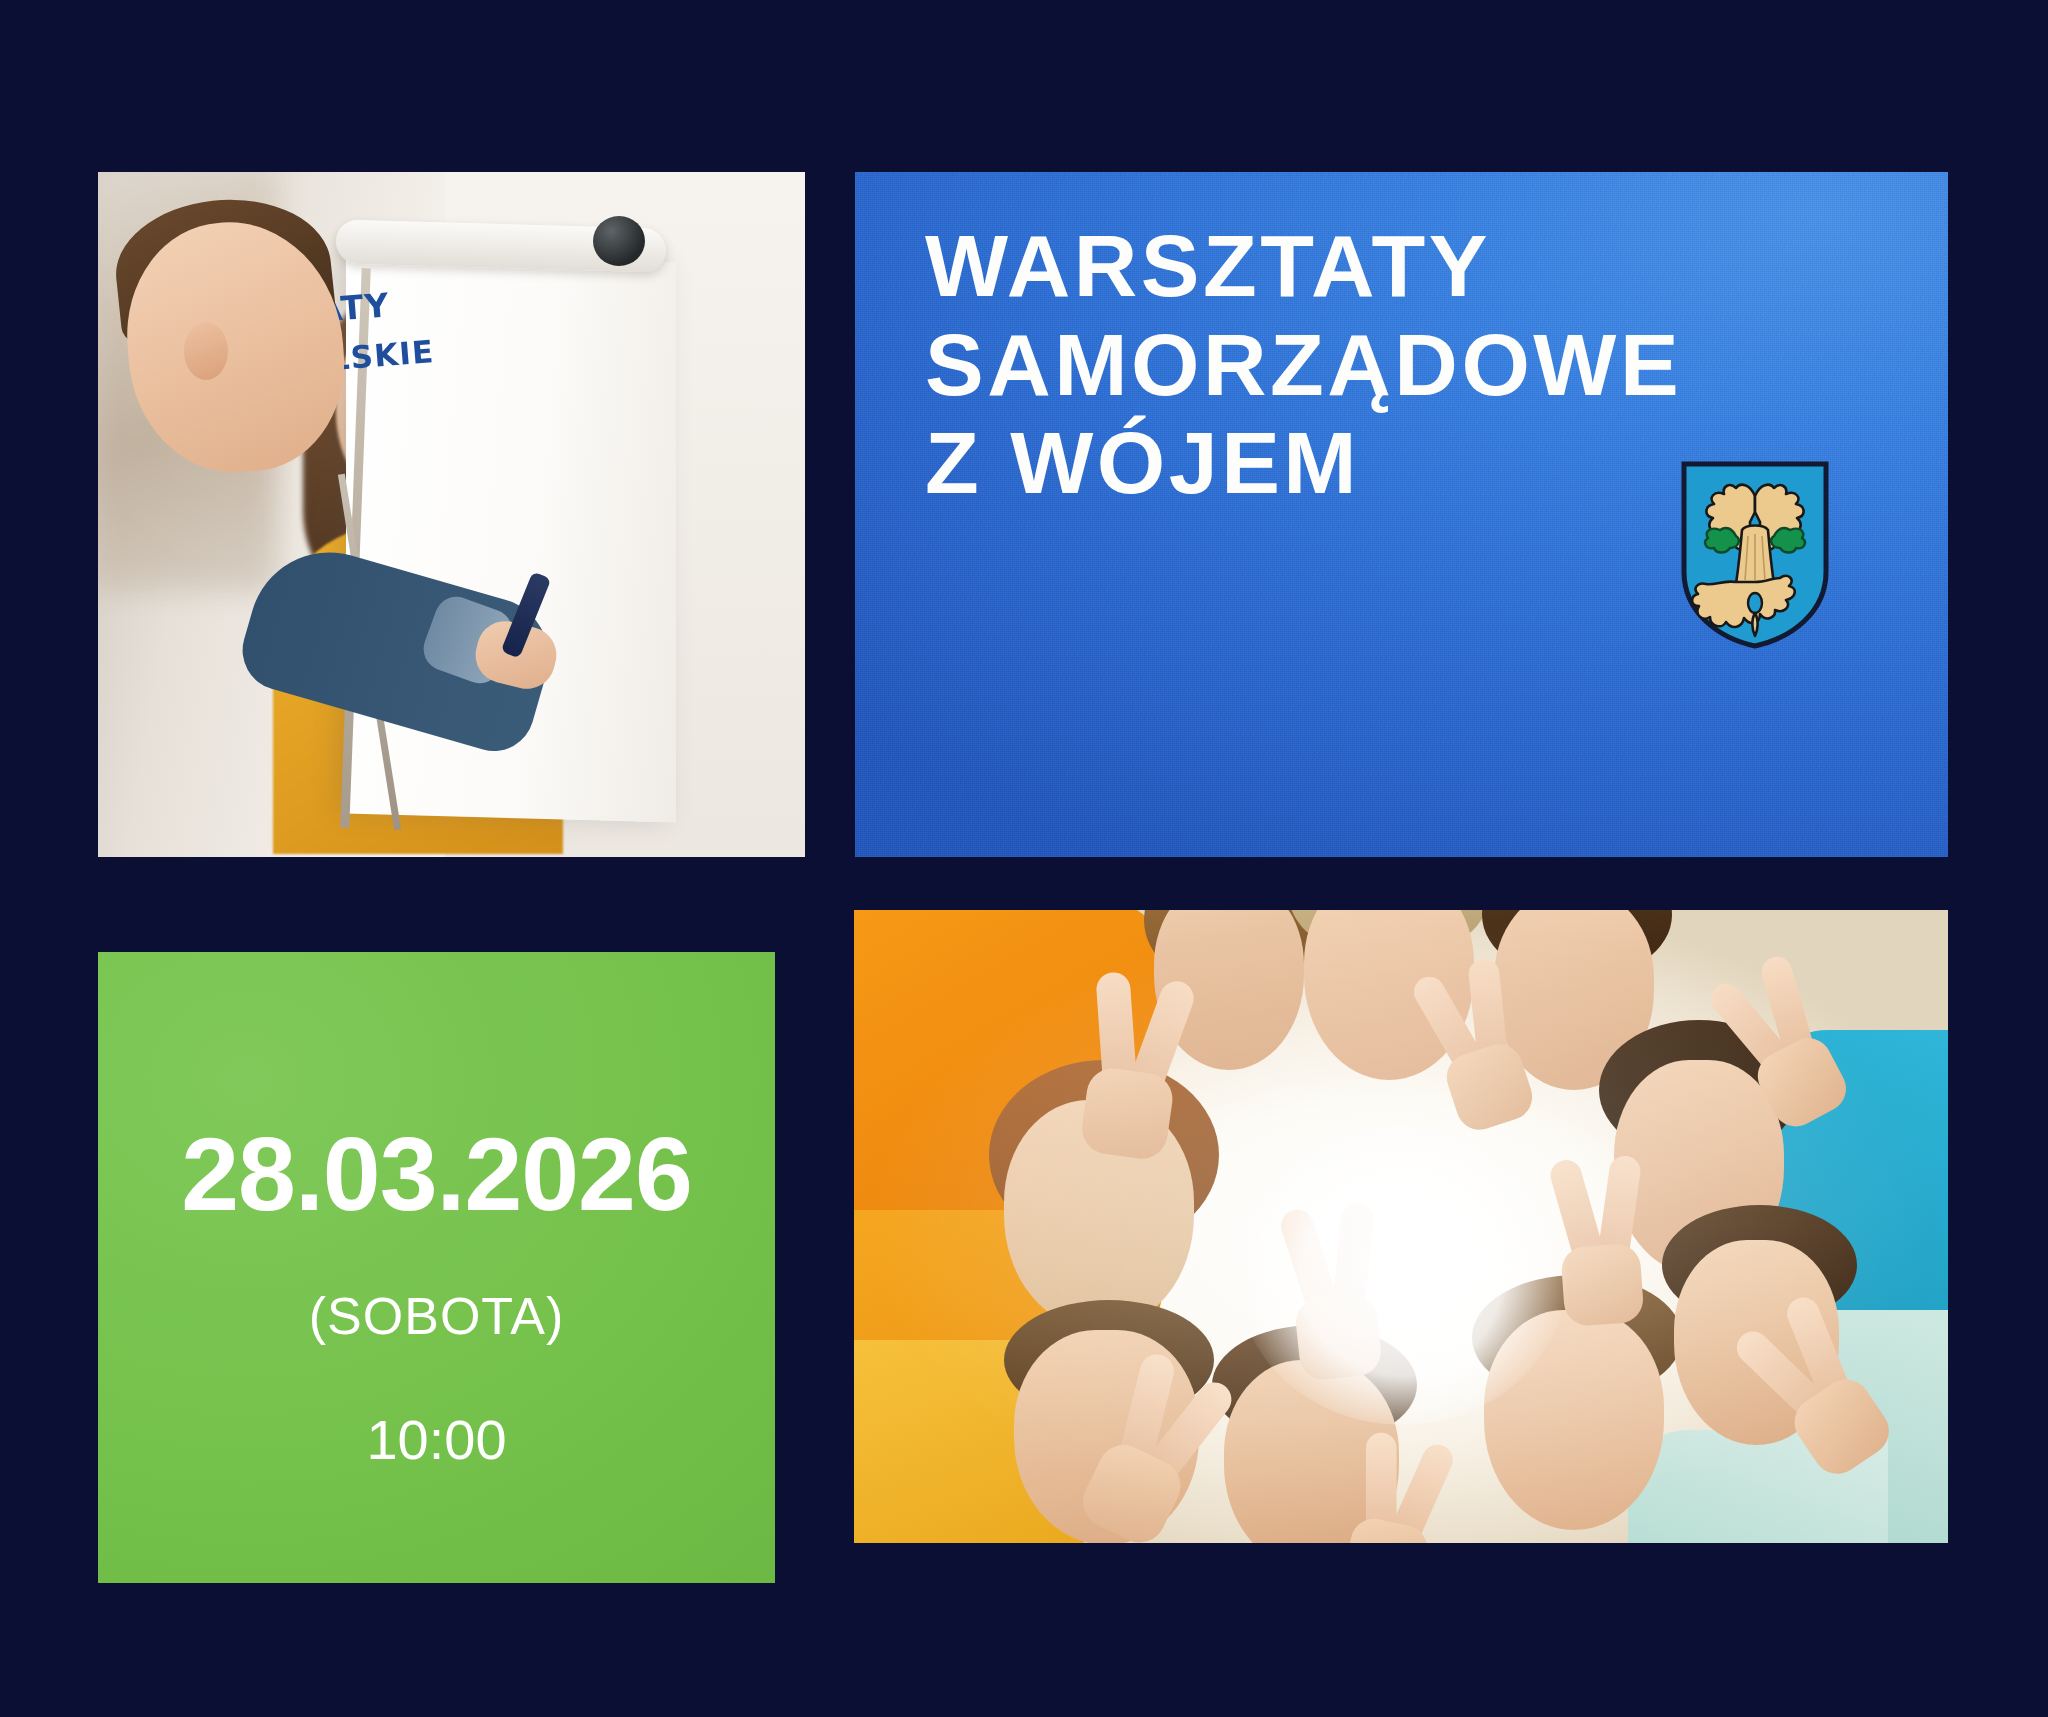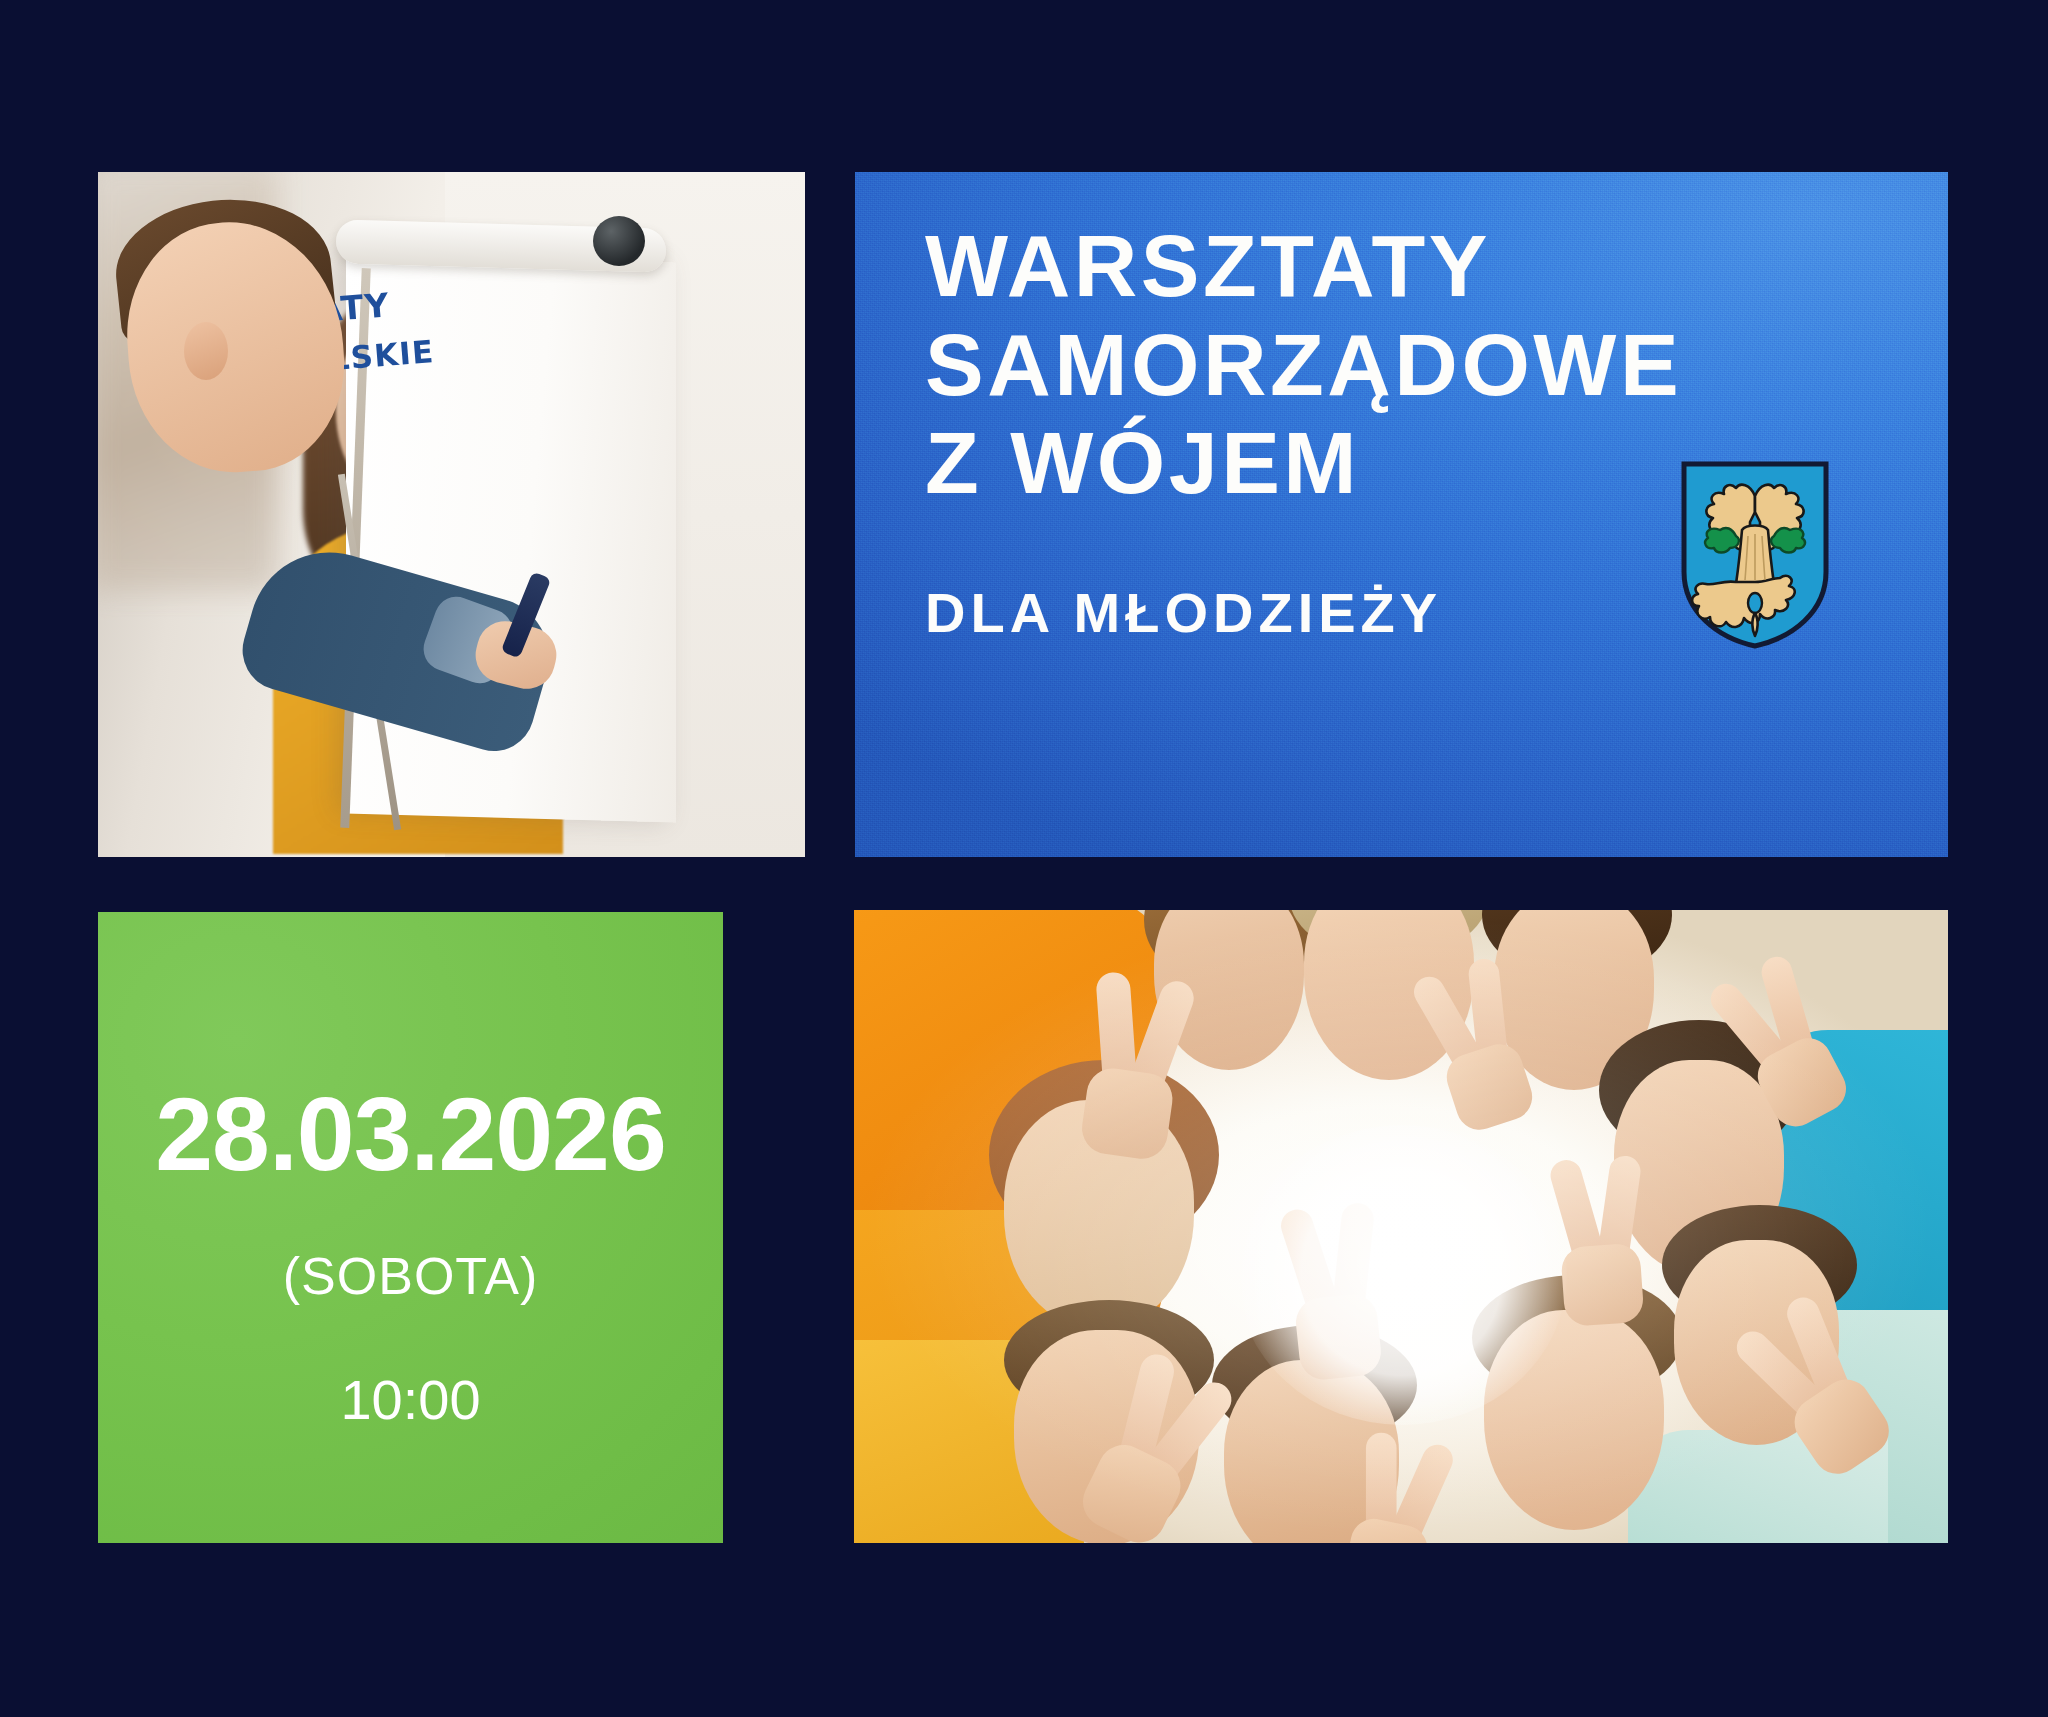--- a/index.html
+++ b/index.html
@@ -14,21 +14,21 @@
   
   .poster{position:absolute;inset:0;background:#0a0f33;}
 
   .panel{position:absolute;overflow:hidden;}
 
   
   #photo-flipchart{left:98px;top:172px;width:707px;height:685px;background:#e9e3dc;}
   
   #panel-headline{left:855px;top:172px;width:1093px;height:685px;}
   
-  #panel-date{left:98px;top:912px;width:625px;height:631px;}
+  #panel-date{left:98px;top:952px;width:677px;height:631px;}
   
   #photo-teens{left:854px;top:910px;width:1094px;height:633px;background:#f4f1ec;}
 
   
   #panel-headline{
     background:
       radial-gradient(120% 110% at 88% 6%, #4a90e6 0%, #3a80de 28%, #2f6fd2 58%, #2a62c6 82%, #2458ba 100%);
   }
   #panel-headline .noise{
     position:absolute;inset:0;opacity:.40;mix-blend-mode:overlay;
@@ -306,21 +306,20 @@
     <div class="man-hand"></div>
     <div class="marker"></div>
   </div>
 
   <div class="panel" id="panel-headline">
     <div class="noise"></div>
     <div class="inner">
       <div class="headline">WARSZTATY
 SAMORZĄDOWE
 Z WÓJEM</div>
-      <div class="subheadline">DLA MŁODZIEŻY</div>
 
       <div id="coat-of-arms">
         <svg viewBox="0 0 150 190" xmlns="http://www.w3.org/2000/svg">
           <path d="M4 4 H146 V112 C146 152 112 178 75 186 C38 178 4 152 4 112 Z" fill="#1f9bd0" stroke="#121a33" stroke-width="5"></path>
           <g fill="#ecc98c" stroke="#181818" stroke-width="2.6" stroke-linejoin="round">
 
             <path d="M75 36 C70 24 60 22 56 28 C50 22 42 26 44 34 C34 30 28 38 34 44
                      C24 46 24 56 33 58 C26 64 30 74 39 72 C36 82 46 88 53 82
                      C56 92 68 92 70 82 L70 62 L75 52 Z"></path>
             <path d="M75 36 C80 24 90 22 94 28 C100 22 108 26 106 34 C116 30 122 38 116 44

